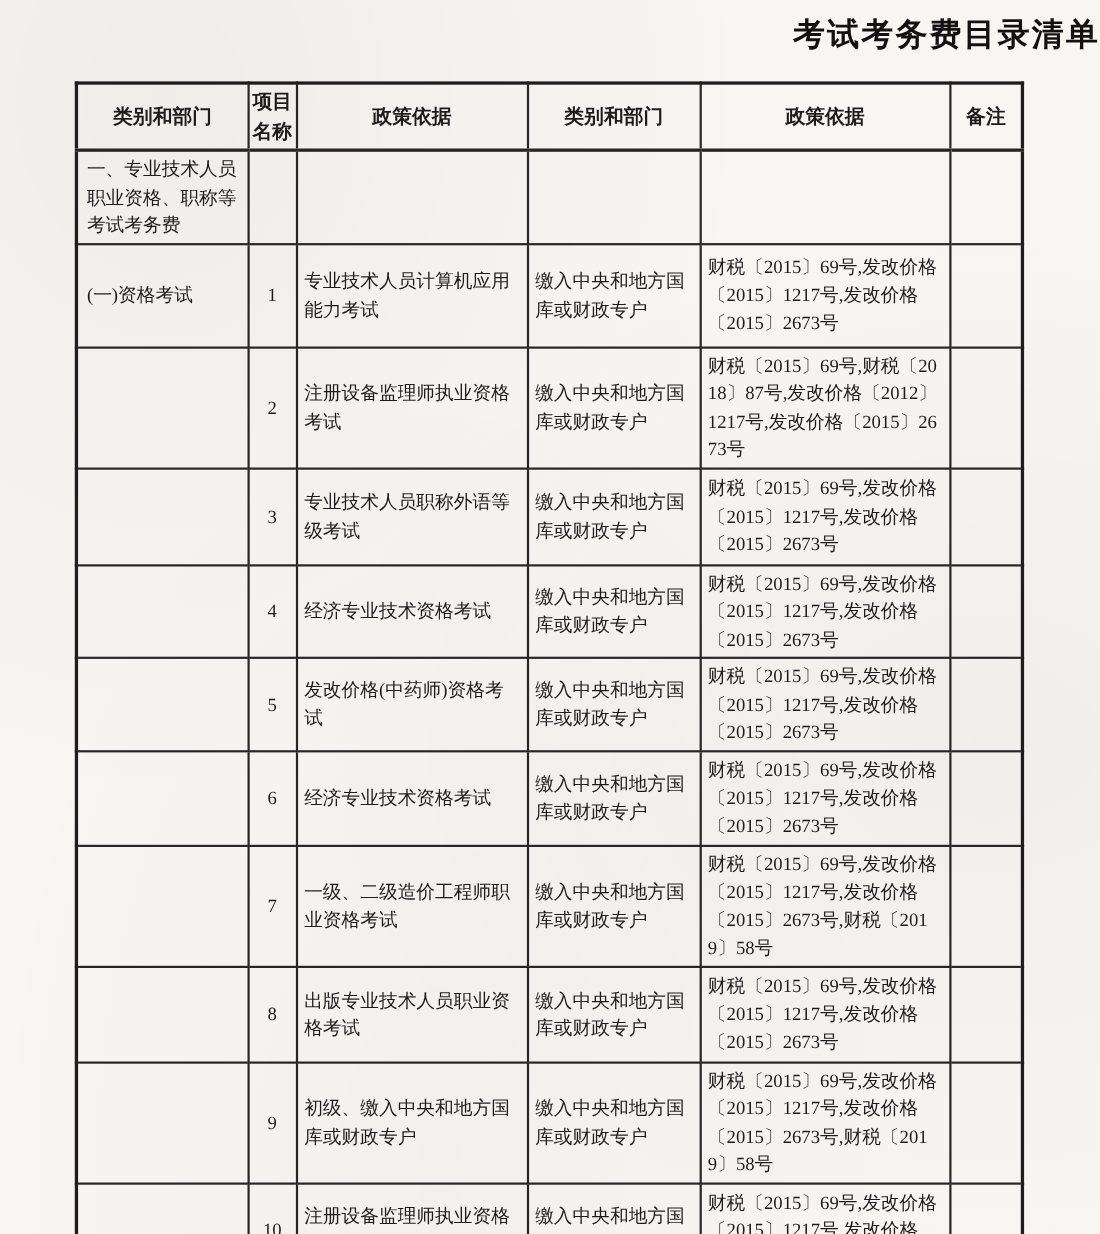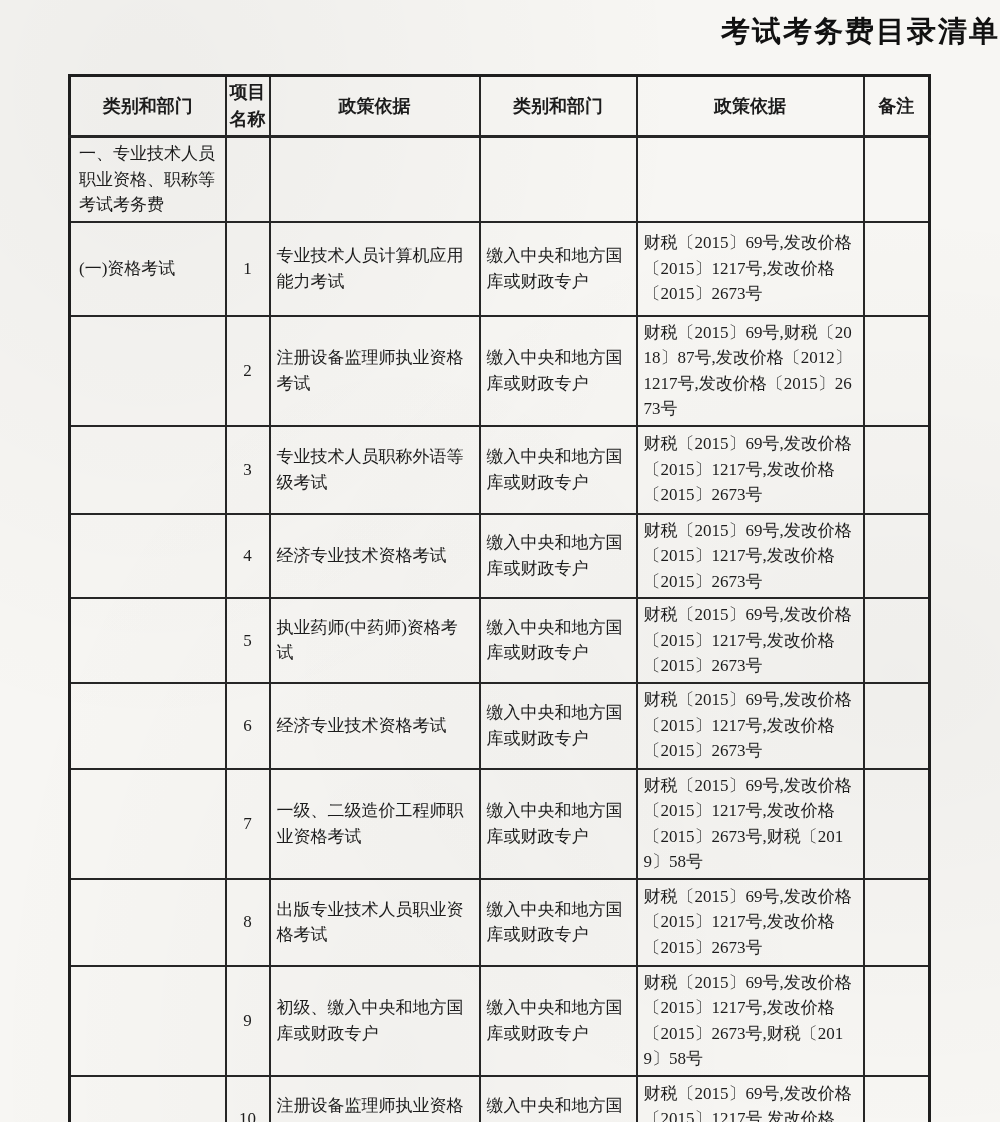--- a/index.html
+++ b/index.html
@@ -118,21 +118,21 @@
       <td class="dept"></td>
       <td class="num">4</td>
       <td>经济专业技术资格考试</td>
       <td>缴入中央和地方国库或财政专户</td>
       <td>财税〔2015〕69号,发改价格〔2015〕1217号,发改价格〔2015〕2673号</td>
       <td></td>
     </tr>
     <tr style="height:84px">
       <td class="dept"></td>
       <td class="num">5</td>
-      <td>执业药师(中药师)资格考试</td>
+      <td>发改价格(中药师)资格考试</td>
       <td>缴入中央和地方国库或财政专户</td>
       <td>财税〔2015〕69号,发改价格〔2015〕1217号,发改价格〔2015〕2673号</td>
       <td></td>
     </tr>
     <tr style="height:86px">
       <td class="dept"></td>
       <td class="num">6</td>
       <td>经济专业技术资格考试</td>
       <td>缴入中央和地方国库或财政专户</td>
       <td>财税〔2015〕69号,发改价格〔2015〕1217号,发改价格〔2015〕2673号</td>

